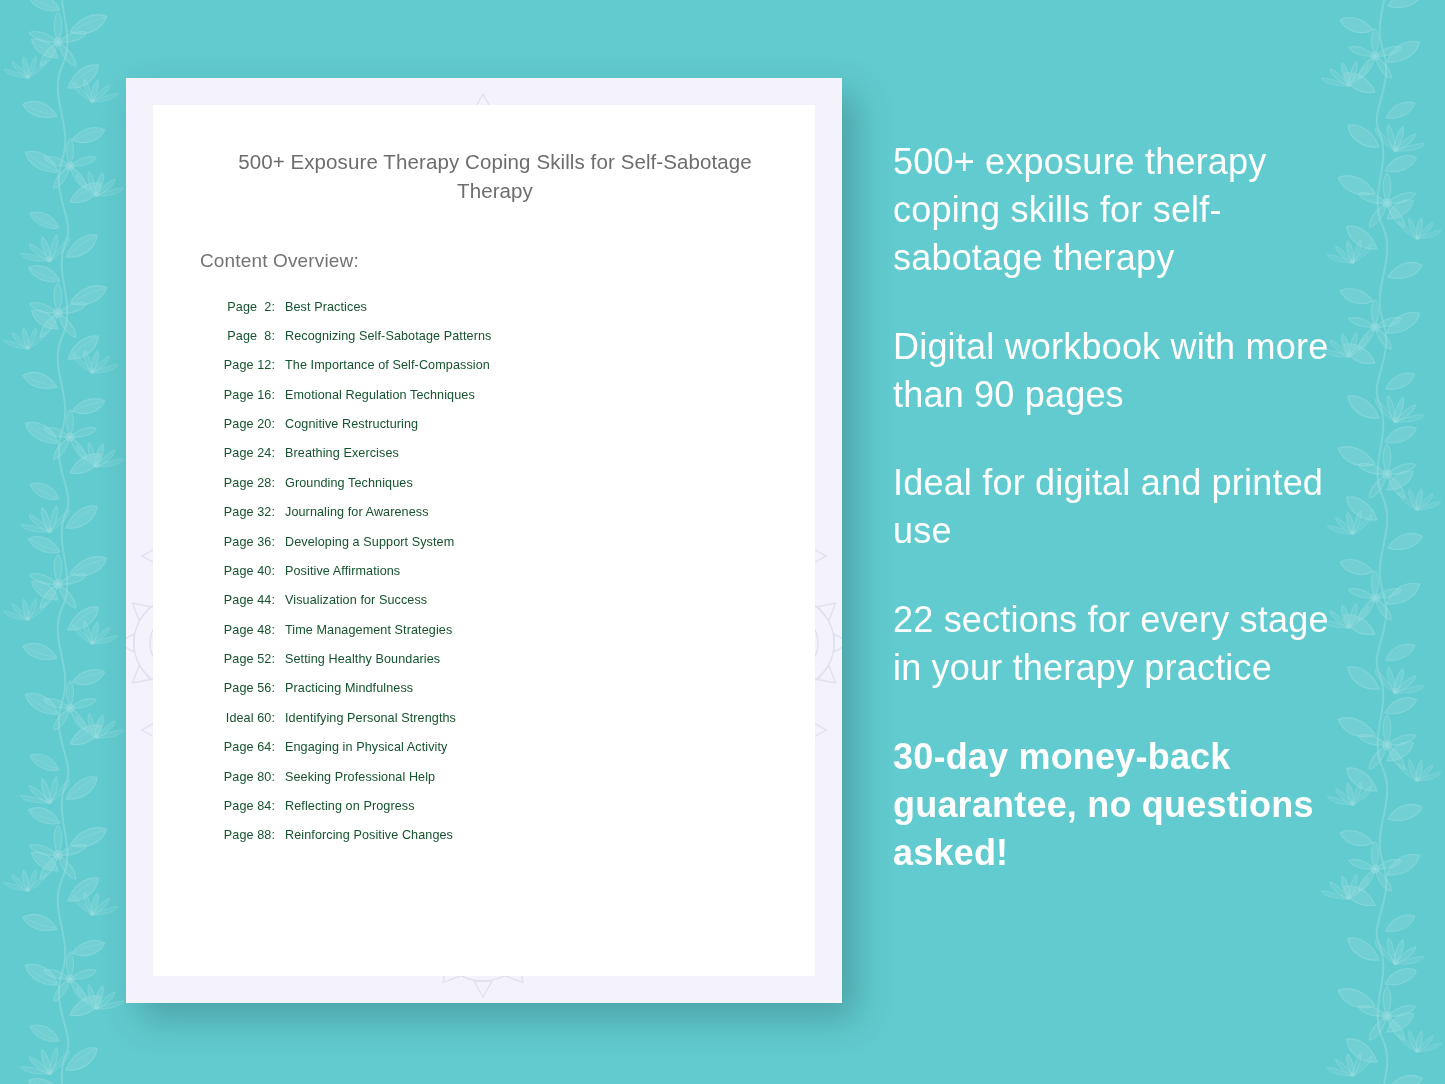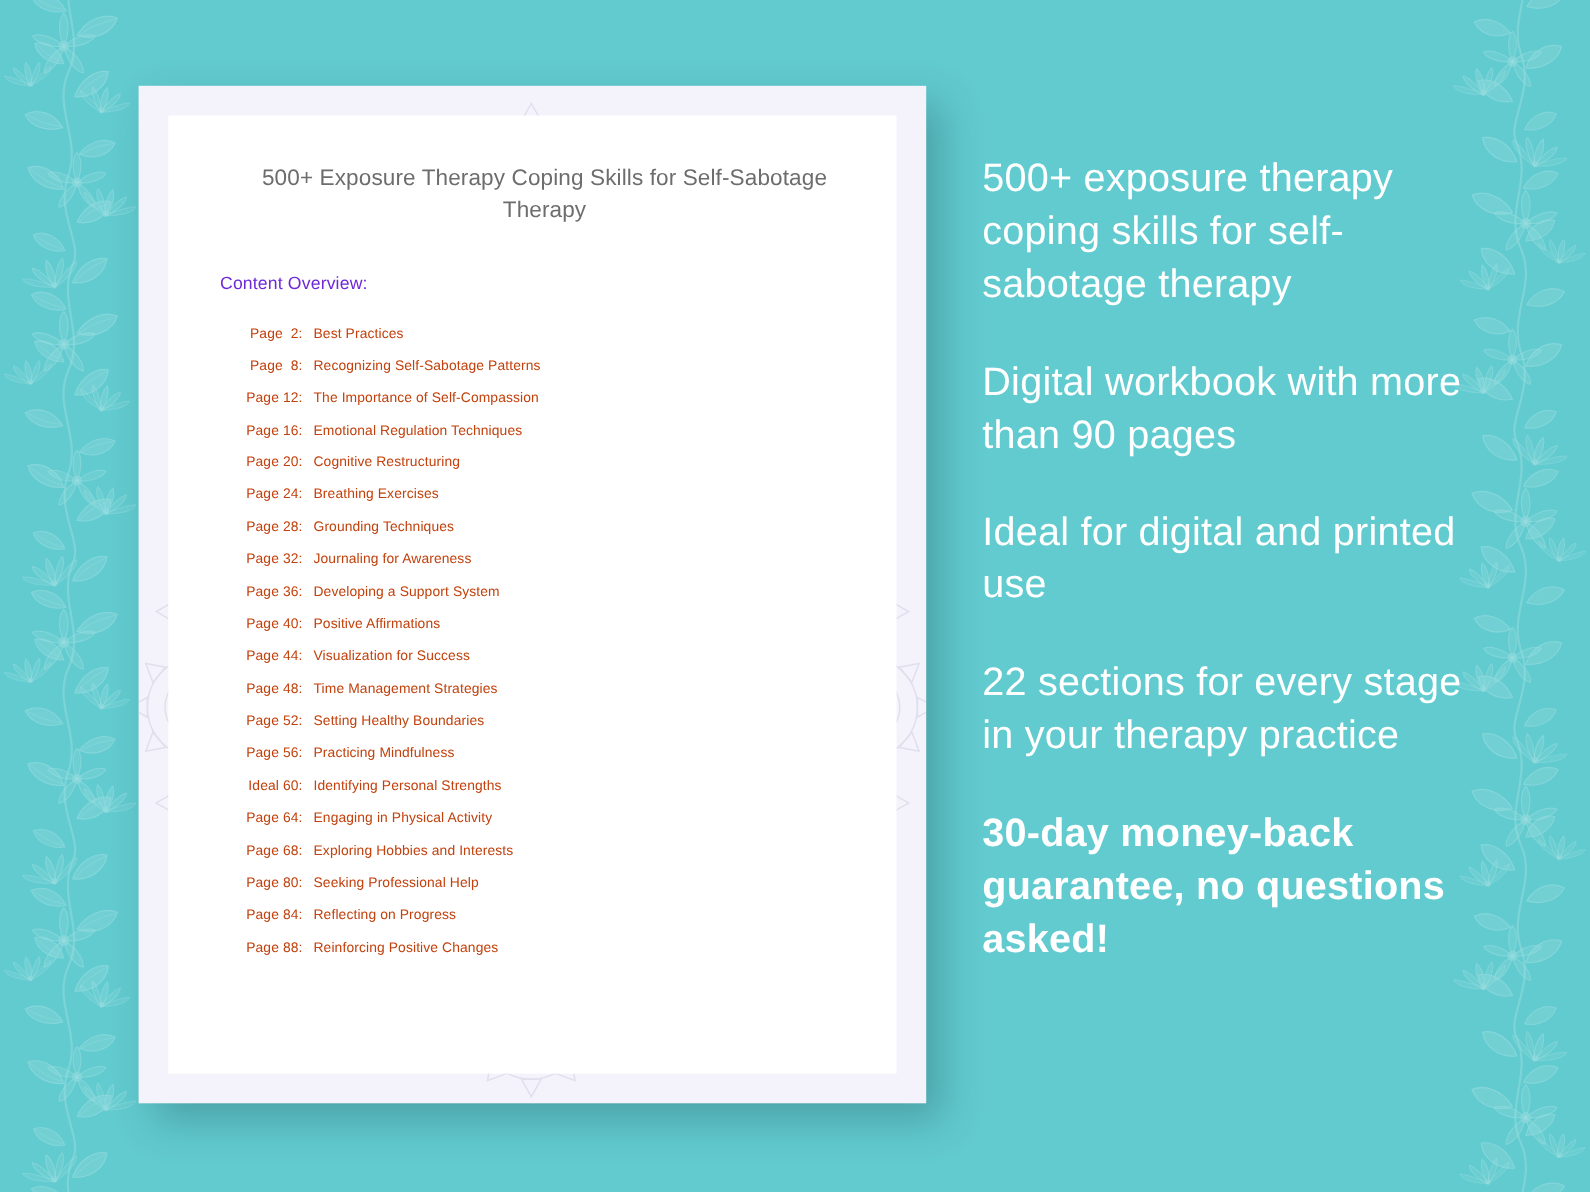--- a/index.html
+++ b/index.html
@@ -63,36 +63,36 @@
     font-weight:400;
     color:#6d6d6d;
     text-align:center;
     line-height:1.42;
     letter-spacing:0.1px;
     padding:0 22px;
     margin-top:12px;
   }
 
   .overview-label {
-    font-size:16px;
-    color:#6d28d9;
+    font-size:19px;
+    color:#737373;
     margin-top:45px;
     margin-left:1px;
     letter-spacing:0.15px;
   }
 
   .toc {
     list-style:none;
     margin-top:20px;
     margin-left:24px;
   }
   .toc-item {
     display:flex;
     font-size:12.6px;
-    color:#c2410c;
+    color:#14532d;
     line-height:1;
     padding:8.4px 0;
     letter-spacing:0.1px;
   }
   .toc-page {
     width:52px;
     text-align:right;
     flex:none;
     white-space:pre;
   }
@@ -434,25 +434,20 @@
           <span class="toc-page">Ideal 60:</span>
           <span class="toc-sep"></span>
           <span class="toc-title">Identifying Personal Strengths</span>
         </li>
         <li class="toc-item">
           <span class="toc-page">Page 64:</span>
           <span class="toc-sep"></span>
           <span class="toc-title">Engaging in Physical Activity</span>
         </li>
         <li class="toc-item">
-          <span class="toc-page">Page 68:</span>
-          <span class="toc-sep"></span>
-          <span class="toc-title">Exploring Hobbies and Interests</span>
-        </li>
-        <li class="toc-item">
           <span class="toc-page">Page 80:</span>
           <span class="toc-sep"></span>
           <span class="toc-title">Seeking Professional Help</span>
         </li>
         <li class="toc-item">
           <span class="toc-page">Page 84:</span>
           <span class="toc-sep"></span>
           <span class="toc-title">Reflecting on Progress</span>
         </li>
         <li class="toc-item">

